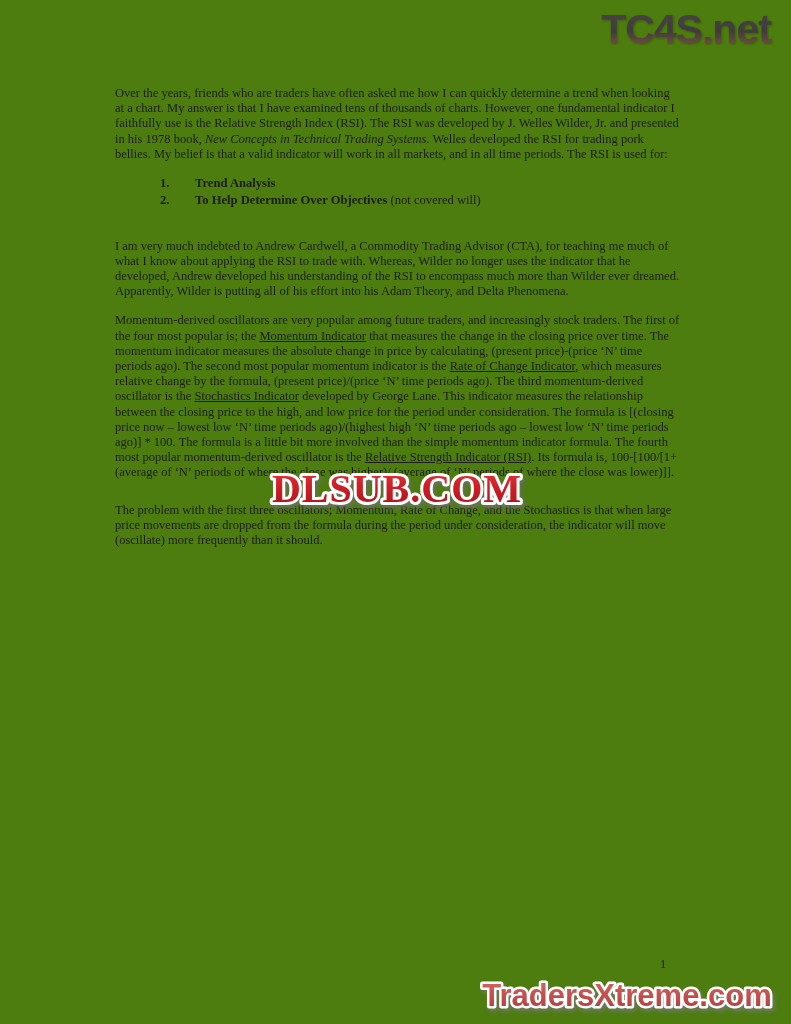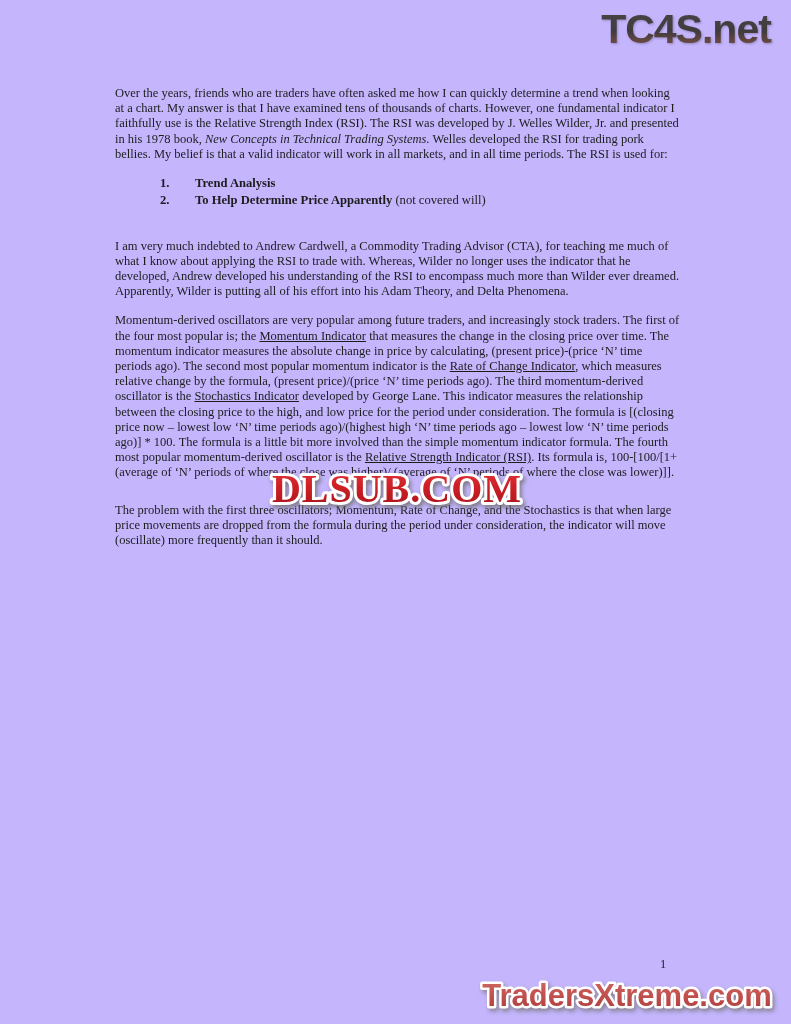--- a/index.html
+++ b/index.html
@@ -1,21 +1,21 @@
 <!DOCTYPE html>
 <html><head>
 <meta charset="utf-8">
 <style>
   * { margin:0; padding:0; box-sizing:border-box; }
   html,body { background:#ffffff; }
   body {
     width:791px; height:1024px; position:relative; overflow:hidden;
     font-family:"Liberation Serif", serif; color:#1d1d1d;
   }
-  .page { position:absolute; inset:0; background:#c4b5fd; }
+  .page { position:absolute; inset:0; background:#4d7c0f; }
 
   
   .header-logo { position:absolute; top:2px; right:1px; filter:drop-shadow(1px 1px 1px rgba(0,0,0,0.25)); }
 
   
   .content { position:absolute; left:115px; top:0; width:566px; }
   .doc-title { margin-top:172px; text-align:center; font-size:21px; font-weight:400; line-height:1.34; color:#161616; }
   .byline { margin-top:80px; text-align:center; font-size:13px; }
   .para { font-size:12.5px; line-height:15.2px; }
   .p1 { margin-top:86px; }
@@ -64,21 +64,21 @@
 
     <p class="para p1"><span>Over the years, friends who are traders have often asked me how I can quickly determine a trend when looking at a chart. My answer is that I have examined tens of thousands of charts. However, one fundamental indicator I faithfully use is the Relative Strength Index (RSI). The RSI was developed by J. Welles Wilder, Jr. and presented in his 1978 book, </span><em>New Concepts in Technical Trading Systems</em><span>. Welles developed the RSI for trading pork bellies. My belief is that a valid indicator will work in all markets, and in all time periods.  The RSI is used for:</span></p>
 
     <div class="uses-list">
       <div class="list-row">
         <span class="list-num">1.</span>
         <span class="list-label"><b>Trend Analysis</b><span></span></span>
       </div>
       <div class="list-row">
         <span class="list-num">2.</span>
-        <span class="list-label"><b>To Help Determine Price Apparently</b><span> (not covered will)</span></span>
+        <span class="list-label"><b>To Help Determine Over Objectives</b><span> (not covered will)</span></span>
       </div>
     </div>
 
     <p class="para p2">I am very much indebted to Andrew Cardwell, a Commodity Trading Advisor (CTA), for teaching me much of what I know about applying the RSI to trade with. Whereas, Wilder no longer uses the indicator that he developed, Andrew developed his understanding of the RSI to encompass much more than Wilder ever dreamed. Apparently, Wilder is putting all of his effort into his Adam Theory, and Delta Phenomena.</p>
 
     <p class="para p3"><span>Momentum-derived oscillators are very popular among future traders, and increasingly stock traders. The first of the four most popular is; the </span><span class="ul">Momentum Indicator</span><span> that measures the change in the closing price over time. The momentum indicator measures the absolute change in price by calculating,  (present price)-(price ‘N’ time periods ago). The second most popular momentum indicator is the </span><span class="ul">Rate of Change Indicator</span><span>, which measures relative change by the formula, (present price)/(price ‘N’ time periods ago). The third momentum-derived oscillator is the </span><span class="ul">Stochastics Indicator</span><span> developed by George Lane. This indicator measures the relationship between the closing price to the high, and low price for the period under consideration. The formula is [(closing price now – lowest low ‘N’ time periods ago)/(highest high ‘N’ time periods ago – lowest low ‘N’ time periods ago)] * 100. The formula is a little bit more involved than the simple momentum indicator formula. The fourth most popular momentum-derived oscillator is the </span><span class="ul">Relative Strength Indicator (RSI)</span><span>. Its formula is, 100-[100/[1+(average of ‘N’ periods of where the close was higher)/ (average of ‘N’ periods of where the close was lower)]].</span></p>
 
     <p class="para p4">The problem with the first three oscillators; Momentum, Rate of Change, and the Stochastics is that when large price movements are dropped from the formula during the period under consideration, the indicator will move (oscillate) more frequently than it should.</p>
 
 

